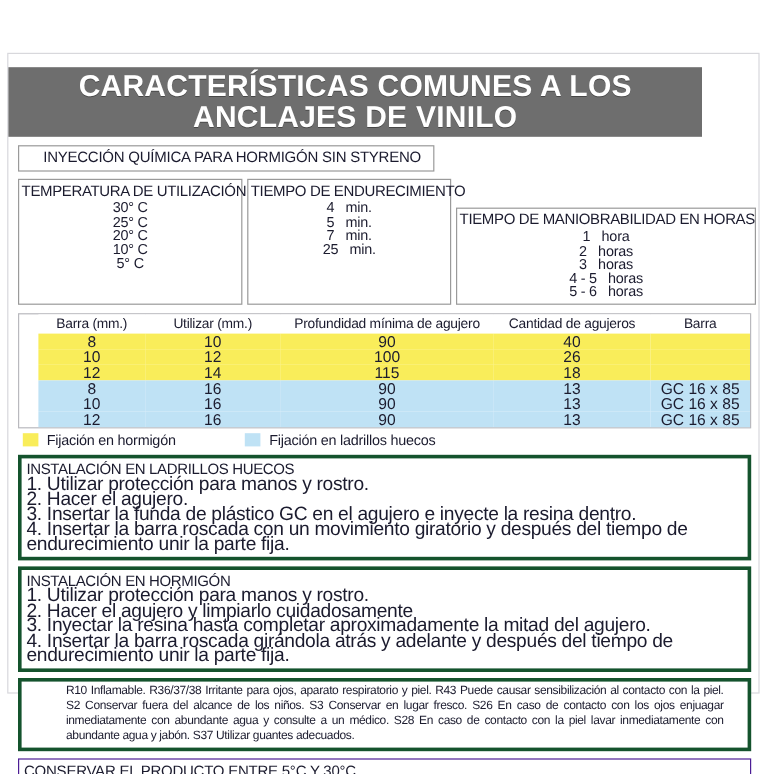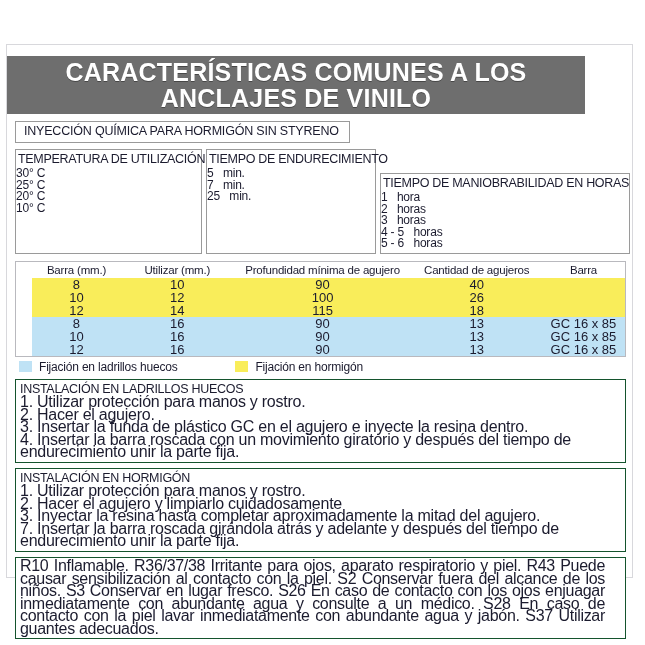--- a/index.html
+++ b/index.html
@@ -62,21 +62,21 @@
     position: absolute;
     left: 8px;
     top: 76px;
     width: 611px;
   }
 
   
   .subtitle-box {
     display: inline-block;
     border: 1px solid #9a9a9a;
-    padding: 3px 10px 4px 8px;
+    padding: 3px 10px 4px 20px;
     font-size: 12.5px;
     line-height: 13px;
     white-space: nowrap;
     background: #ffffff;
     letter-spacing: -0.2px;
   }
 
   
   .spec-row {
     display: flex;
@@ -97,20 +97,21 @@
     font-size: 12.5px;
     line-height: 14px;
     text-align: center;
     letter-spacing: -0.3px;
     padding: 2px 2px 1px 2px;
     white-space: nowrap;
   }
   .spec-list {
     font-size: 12px;
     line-height: 11.6px;
+    text-align: center;
     padding-top: 1px;
   }
   .spec-list div {
     white-space: pre;
     letter-spacing: -0.2px;
   }
 
   
   .table-wrap {
     margin-top: 7px;
@@ -167,41 +168,42 @@
     height: 11px;
     margin-right: 7px;
     display: inline-block;
   }
   .swatch.yellow { background: #f9ed5a; }
   .swatch.blue   { background: #bfe2f5; }
   .legend-label { letter-spacing: -0.2px; }
 
   
   .text-box {
-    border: 1px solid #14532d;
+    border: 3px solid #14532d;
     box-sizing: border-box;
     background: #ffffff;
     padding: 2px 20px 3px 4px;
     margin-top: 5px;
   }
   .block-title {
     font-size: 12.5px;
     line-height: 14px;
     letter-spacing: -0.3px;
   }
   .block-line {
     font-size: 16px;
     line-height: 12.6px;
     letter-spacing: -0.25px;
   }
   .para {
-    font-size: 16px;
+    font-size: 10px;
     line-height: 12.6px;
     letter-spacing: -0.3px;
     text-align: justify;
+    margin-left: 33px;
   }
   .storage-box {
     border: 1px solid #4c1d95;
     box-sizing: border-box;
     background: #ffffff;
     padding: 3px 4px 4px 4px;
     margin-top: 6px;
     font-size: 12.5px;
     line-height: 14px;
     letter-spacing: -0.2px;
@@ -224,26 +226,28 @@
 
       <div class="spec-row">
 
         <div class="spec-box b1">
           <div class="spec-head">TEMPERATURA DE UTILIZACIÓN</div>
           <div class="spec-list">
             <div>30° C</div>
             <div>25° C</div>
             <div>20° C</div>
             <div>10° C</div>
+            <div>5° C</div>
           </div>
         </div>
 
         <div class="spec-box b2">
           <div class="spec-head">TIEMPO DE ENDURECIMIENTO</div>
           <div class="spec-list">
+            <div>4   min.</div>
             <div>5   min.</div>
             <div>7   min.</div>
             <div>25   min.</div>
           </div>
         </div>
 
         <div class="spec-box b3">
           <div class="spec-head">TIEMPO DE MANIOBRABILIDAD EN HORAS</div>
           <div class="spec-list">
             <div>1   hora</div>
@@ -316,43 +320,43 @@
               <td>90</td>
               <td>13</td>
               <td>GC 16 x 85</td>
             </tr>
           </tbody>
         </table>
       </div>
 
       <div class="legend">
         <div class="item">
+          <span class="swatch yellow"></span>
+          <span class="legend-label">Fijación en hormigón</span>
+        </div>
+        <div class="item">
           <span class="swatch blue"></span>
           <span class="legend-label">Fijación en ladrillos huecos</span>
-        </div>
-        <div class="item">
-          <span class="swatch yellow"></span>
-          <span class="legend-label">Fijación en hormigón</span>
         </div>
       </div>
 
       <div class="text-box">
         <div class="block-title">INSTALACIÓN EN LADRILLOS HUECOS</div>
         <div class="block-line">1. Utilizar protección para manos y rostro.</div>
         <div class="block-line">2. Hacer el agujero.</div>
         <div class="block-line">3. Insertar la funda de plástico GC en el agujero e inyecte la resina dentro.</div>
         <div class="block-line">4. Insertar la barra roscada con un movimiento giratorio y después del tiempo de endurecimiento unir la parte fija.</div>
       </div>
 
       <div class="text-box">
         <div class="block-title">INSTALACIÓN EN HORMIGÓN</div>
         <div class="block-line">1. Utilizar protección para manos y rostro.</div>
         <div class="block-line">2. Hacer el agujero y limpiarlo cuidadosamente</div>
         <div class="block-line">3. Inyectar la resina hasta completar aproximadamente la mitad del agujero.</div>
-        <div class="block-line">7. Insertar la barra roscada girándola atrás y adelante y después del tiempo de endurecimiento unir la parte fija.</div>
+        <div class="block-line">4. Insertar la barra roscada girándola atrás y adelante y después del tiempo de endurecimiento unir la parte fija.</div>
       </div>
 
       <div class="text-box">
         <div class="para">R10 Inflamable. R36/37/38 Irritante para ojos, aparato respiratorio y piel. R43 Puede causar sensibilización al contacto con la piel. S2 Conservar fuera del alcance de los niños. S3 Conservar en lugar fresco. S26 En caso de contacto con los ojos enjuagar inmediatamente con abundante agua y consulte a un médico. S28 En caso de contacto con la piel lavar inmediatamente con abundante agua  y jabón. S37 Utilizar guantes adecuados.</div>
       </div>
 
       <div class="storage-box">CONSERVAR EL PRODUCTO ENTRE 5°C Y 30°C</div>
 
     </div>
   </div>

